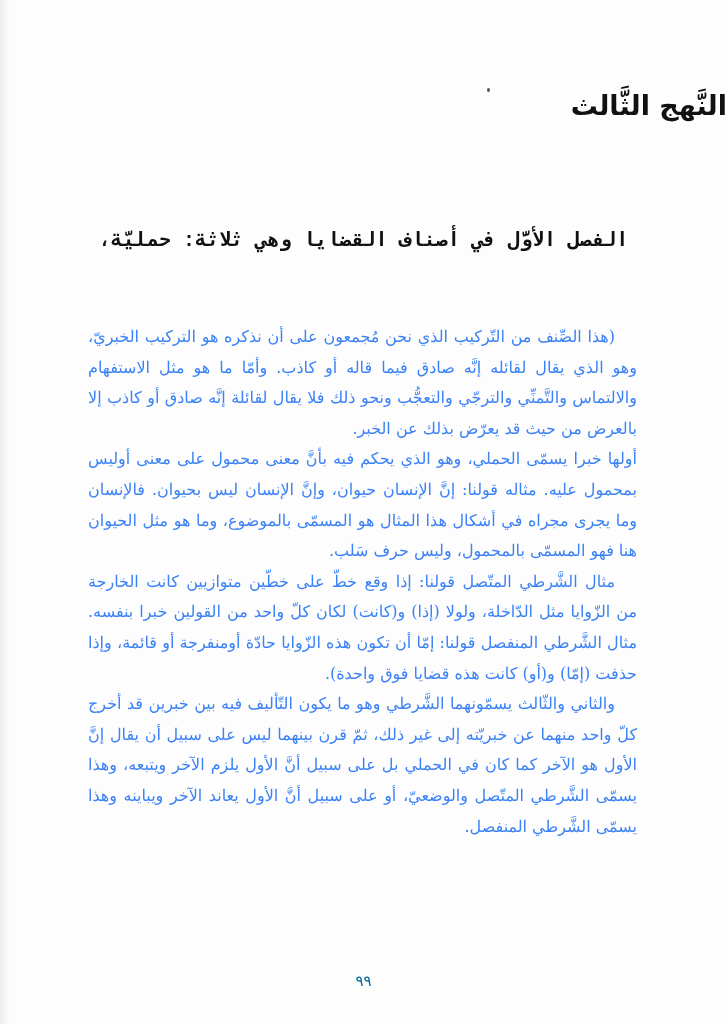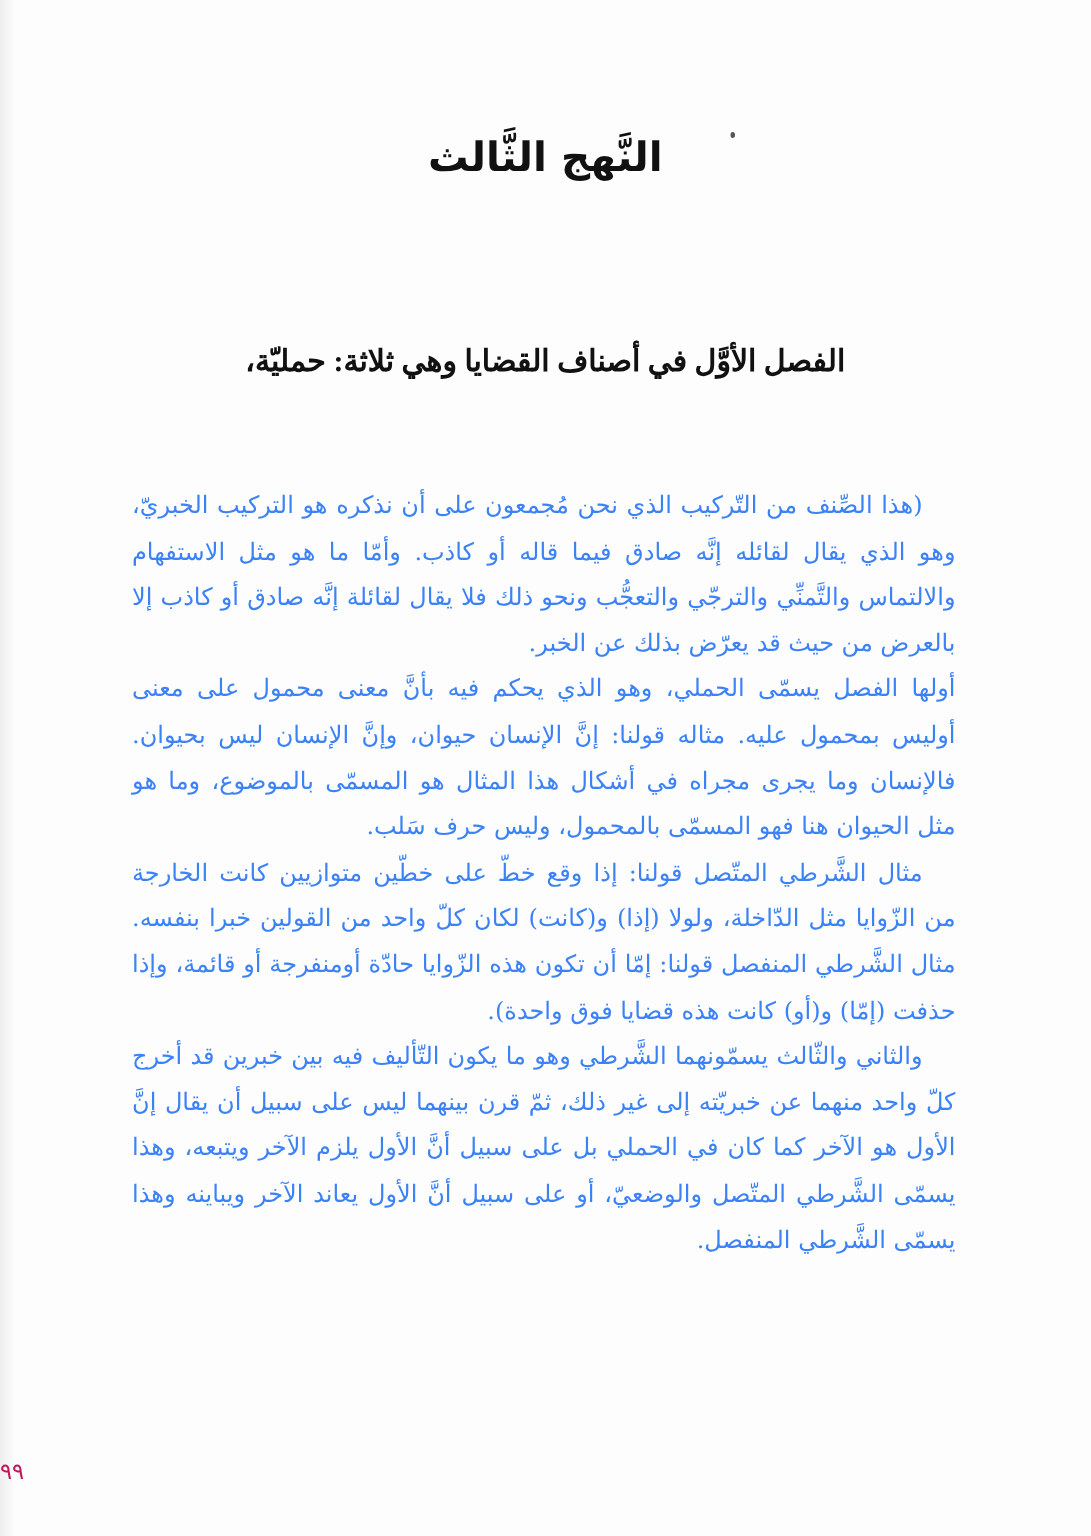--- a/index.html
+++ b/index.html
@@ -19,34 +19,34 @@
     position: absolute;
     left: 0; top: 0;
     width: 727px;
     height: 1024px;
     background: #fdfdfd;
   }
   .heading-main {
     position: absolute;
     left: 0; right: 0;
     top: 78px;
-    text-align: center;
+    text-align: right;
     font-family: "DejaVu Sans", sans-serif;
     font-weight: bold;
     font-size: 27px;
     line-height: 56px;
     color: #111;
   }
   .heading-main div { margin: 0; }
   .chapter-title {
     position: absolute;
     left: 70px; right: 70px;
     top: 218px;
     text-align: center;
-    font-family: Liberation Serif, serif;
+    font-family: Liberation Mono, monospace;
     font-weight: bold;
     font-size: 20px;
     line-height: 46px;
     color: #111;
   }
   .body-text {
     position: absolute;
     left: 88px;
     right: 90px;
     top: 322px;
@@ -60,24 +60,24 @@
   .body-text p {
     margin: 0;
   }
   .body-text p.indent {
     text-indent: 22px;
   }
   .page-number {
     position: absolute;
     left: 0; right: 0;
     top: 972px;
-    text-align: left;
+    text-align: center;
     font-family: "DejaVu Serif", serif;
     font-size: 15px;
-    color: #be185d;
+    color: #0369a1;
   }
   .speck {
     position: absolute;
     width: 3px; height: 4px;
     background: #555;
     border-radius: 50%;
   }
   .left-shadow {
     position: absolute;
     left: 0; top: 0;
@@ -96,19 +96,19 @@
   </div>
 
   <span class="speck" style="left:487px; top:88px;"></span>
 
   <div class="chapter-title">
     <div>الفصل الأوَّل في أصناف القضايا وهي ثلاثة: حمليّة،</div>
   </div>
 
   <div class="body-text">
     <p class="indent">(هذا الصِّنف من التّركيب الذي نحن مُجمعون على أن نذكره هو التركيب الخبريّ، وهو الذي يقال لقائله إنَّه صادق فيما قاله أو كاذب. وأمّا ما هو مثل الاستفهام والالتماس والتَّمنِّي والترجّي والتعجُّب ونحو ذلك فلا يقال لقائلة إنَّه صادق أو كاذب إلا بالعرض من حيث قد يعرّض بذلك عن الخبر.</p>
-    <p>أولها الفصل يسمّى الحملي، وهو الذي يحكم فيه بأنَّ معنى محمول على معنى أوليس بمحمول عليه. مثاله قولنا: إنَّ الإنسان حيوان، وإنَّ الإنسان ليس بحيوان. فالإنسان وما يجرى مجراه في أشكال هذا المثال هو المسمّى بالموضوع، وما هو مثل الحيوان هنا فهو المسمّى بالمحمول، وليس حرف سَلب.</p>
+    <p>أولها خبرا يسمّى الحملي، وهو الذي يحكم فيه بأنَّ معنى محمول على معنى أوليس بمحمول عليه. مثاله قولنا: إنَّ الإنسان حيوان، وإنَّ الإنسان ليس بحيوان. فالإنسان وما يجرى مجراه في أشكال هذا المثال هو المسمّى بالموضوع، وما هو مثل الحيوان هنا فهو المسمّى بالمحمول، وليس حرف سَلب.</p>
     <p class="indent">مثال الشَّرطي المتّصل قولنا: إذا وقع خطّ على خطّين متوازيين كانت الخارجة من الزّوايا مثل الدّاخلة، ولولا (إذا) و(كانت) لكان كلّ واحد من القولين خبرا بنفسه. مثال الشَّرطي المنفصل قولنا: إمّا أن تكون هذه الزّوايا حادّة أومنفرجة أو قائمة، وإذا حذفت (إمّا) و(أو) كانت هذه قضايا فوق واحدة).</p>
     <p class="indent">والثاني والثّالث يسمّونهما الشَّرطي وهو ما يكون التّأليف فيه بين خبرين قد أخرج كلّ واحد منهما عن خبريّته إلى غير ذلك، ثمّ قرن بينهما ليس على سبيل أن يقال إنَّ الأول هو الآخر كما كان في الحملي بل على سبيل أنَّ الأول يلزم الآخر ويتبعه، وهذا يسمّى الشَّرطي المتّصل والوضعيّ، أو على سبيل أنَّ الأول يعاند الآخر ويباينه وهذا يسمّى الشَّرطي المنفصل.</p>
   </div>
 
   <div class="page-number">٩٩</div>
 </div>
 
 </body></html>

